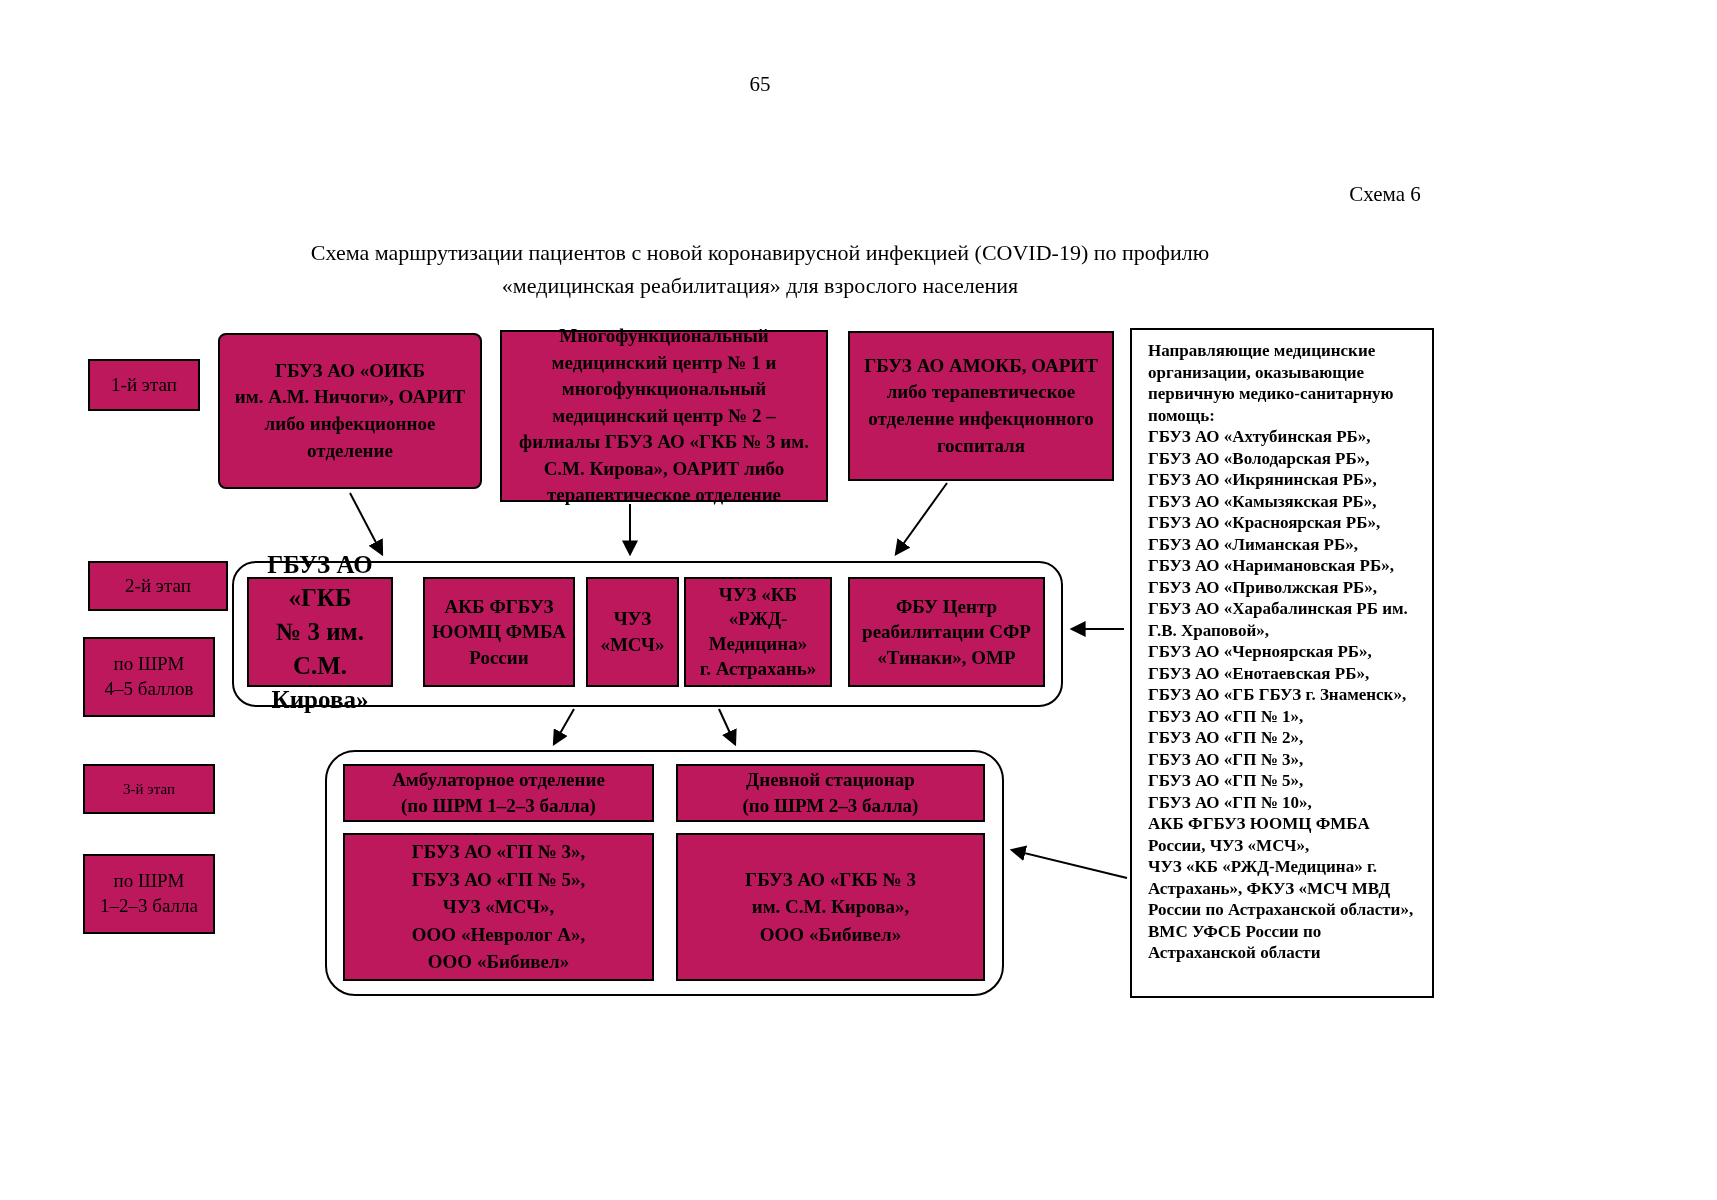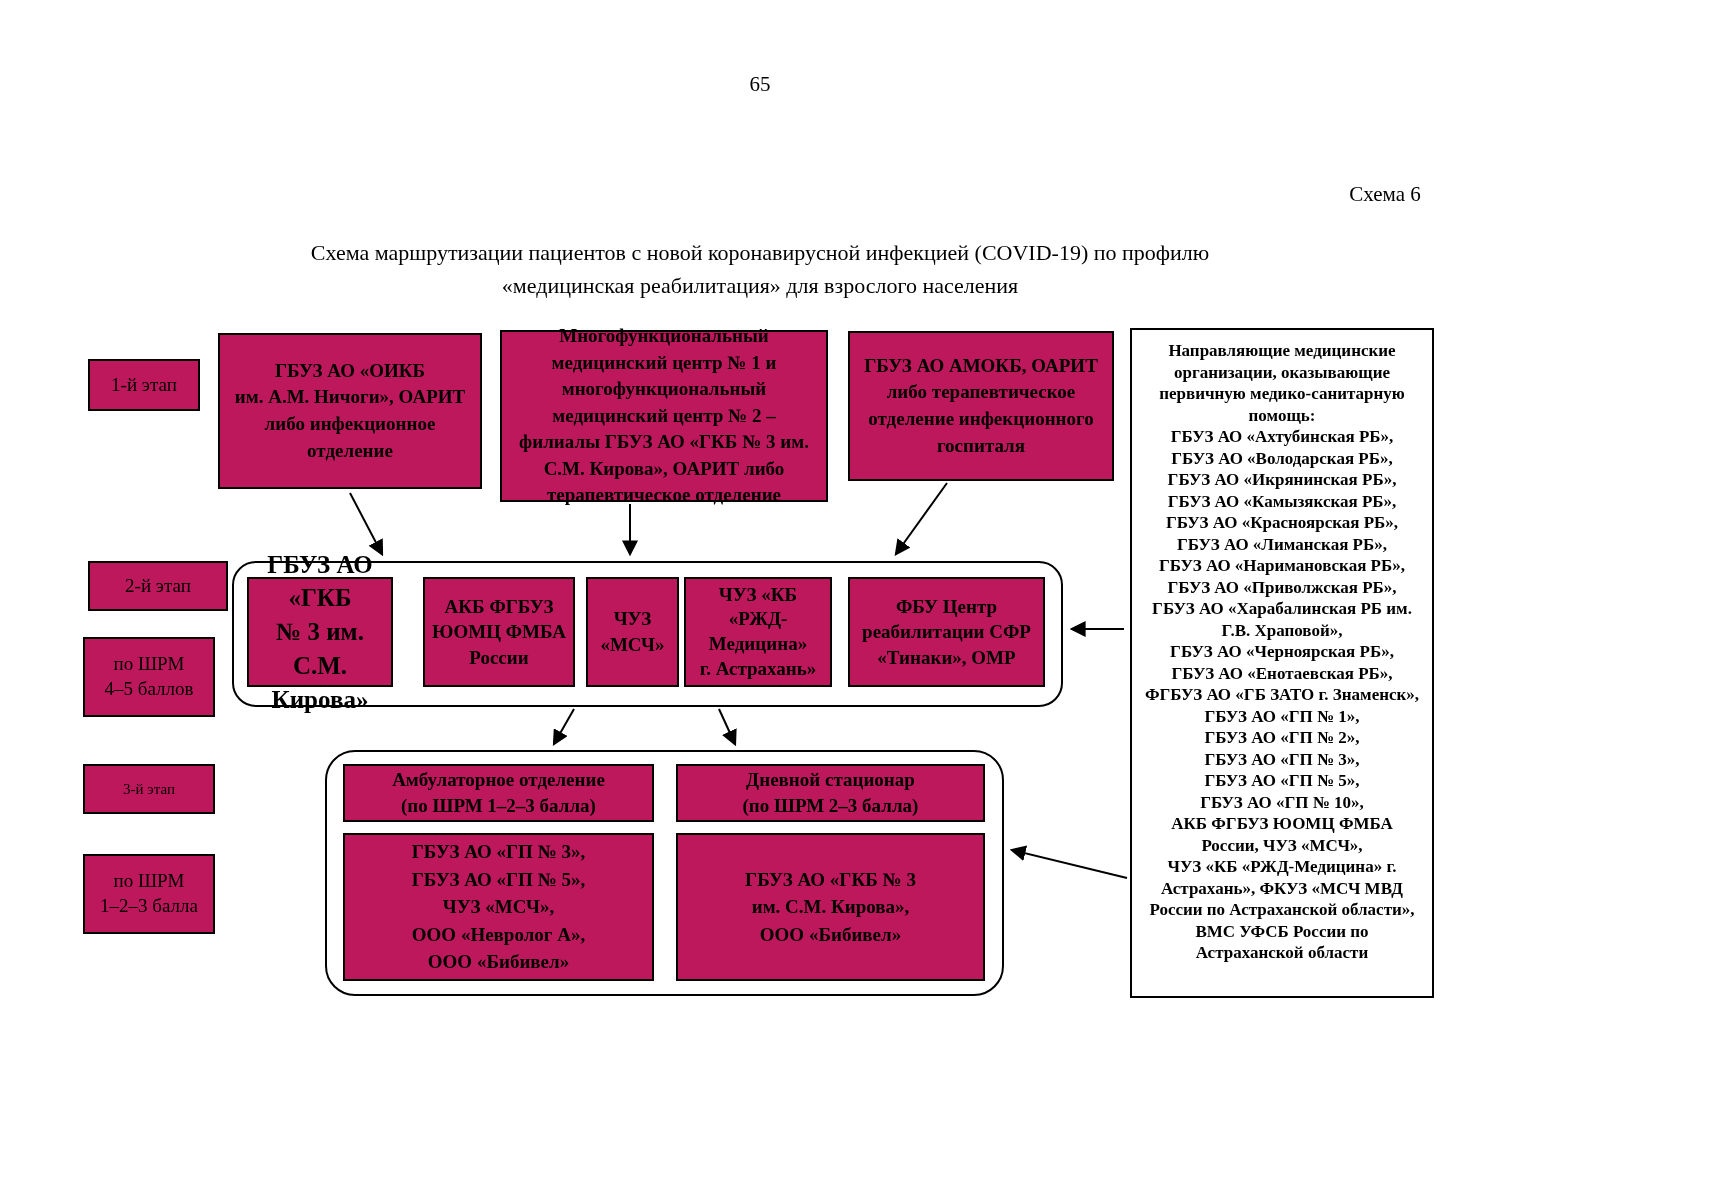--- a/index.html
+++ b/index.html
@@ -23,22 +23,21 @@
     border: 2px solid #000;
     background: #fff;
   }
   .b { font-weight: 700; }
   .center { text-align: center; }
   .pre { white-space: pre-line; }
   .panel {
     position: absolute;
     border: 2px solid #000;
     background: #fff;
-    text-align: center;
-    padding: 10px 10px 6px 10px;
+    padding: 10px 10px 6px 16px;
     overflow: hidden;
   }
   .ref-line { font-size: 17px; line-height: 21.5px; font-weight: 700; }
   svg.connectors { position: absolute; left: 0; top: 0; pointer-events: none; }
 </style>
 </head>
 <body>
 
 <div class="abs center" style="left:700px; top:72px; width:120px; font-size:21px;">65</div>
 
@@ -52,21 +51,21 @@
 <div class="box" style="left:88px; top:561px; width:140px; height:50px; font-size:19px;">2-й этап</div>
 
 <div class="box" style="left:83px; top:637px; width:132px; height:80px; font-size:19px; line-height:1.3;">по ШРМ
 4–5 баллов</div>
 
 <div class="box" style="left:83px; top:764px; width:132px; height:50px; font-size:15px;">3-й этап</div>
 
 <div class="box" style="left:83px; top:854px; width:132px; height:80px; font-size:19px; line-height:1.3;">по ШРМ
 1–2–3 балла</div>
 
-<div class="box b" style="left:218px; top:333px; width:264px; height:156px; font-size:19px; line-height:1.4; padding:6px 14px;">ГБУЗ АО «ОИКБ
+<div class="box b" style="left:218px; top:333px; width:264px; height:156px; font-size:19px; line-height:1.4; padding:6px 14px;border-radius:8px;">ГБУЗ АО «ОИКБ
 им. А.М. Ничоги», ОАРИТ
 либо инфекционное
 отделение</div>
 
 <div class="box b" style="left:500px; top:330px; width:328px; height:172px; font-size:19px; line-height:1.4; padding:6px 12px;">Многофункциональный медицинский центр № 1 и многофункциональный медицинский центр № 2 – филиалы ГБУЗ АО «ГКБ № 3 им. С.М. Кирова», ОАРИТ либо терапевтическое отделение</div>
 
 <div class="box b" style="left:848px; top:331px; width:266px; height:150px; font-size:19px; line-height:1.4; padding:6px 12px;">ГБУЗ АО АМОКБ, ОАРИТ
 либо терапевтическое
 отделение инфекционного
 госпиталя</div>
@@ -114,21 +113,21 @@
   <div class="ref-line">ГБУЗ АО «Володарская РБ»,</div>
   <div class="ref-line">ГБУЗ АО «Икрянинская РБ»,</div>
   <div class="ref-line">ГБУЗ АО «Камызякская РБ»,</div>
   <div class="ref-line">ГБУЗ АО «Красноярская РБ»,</div>
   <div class="ref-line">ГБУЗ АО «Лиманская РБ»,</div>
   <div class="ref-line">ГБУЗ АО «Наримановская РБ»,</div>
   <div class="ref-line">ГБУЗ АО «Приволжская РБ»,</div>
   <div class="ref-line">ГБУЗ АО «Харабалинская РБ им. Г.В. Храповой»,</div>
   <div class="ref-line">ГБУЗ АО «Черноярская РБ»,</div>
   <div class="ref-line">ГБУЗ АО «Енотаевская РБ»,</div>
-  <div class="ref-line">ФГБУЗ АО «ГБ ЗАТО г. Знаменск»,</div>
+  <div class="ref-line">ГБУЗ АО «ГБ ГБУЗ г. Знаменск»,</div>
   <div class="ref-line">ГБУЗ АО «ГП № 1»,</div>
   <div class="ref-line">ГБУЗ АО «ГП № 2»,</div>
   <div class="ref-line">ГБУЗ АО «ГП № 3»,</div>
   <div class="ref-line">ГБУЗ АО «ГП № 5»,</div>
   <div class="ref-line">ГБУЗ АО «ГП № 10»,</div>
   <div class="ref-line">АКБ ФГБУЗ ЮОМЦ ФМБА России, ЧУЗ «МСЧ»,</div>
   <div class="ref-line">ЧУЗ «КБ «РЖД-Медицина» г. Астрахань», ФКУЗ «МСЧ МВД России по Астраханской области»,</div>
   <div class="ref-line">ВМС УФСБ России по Астраханской области</div>
 </div>
 

